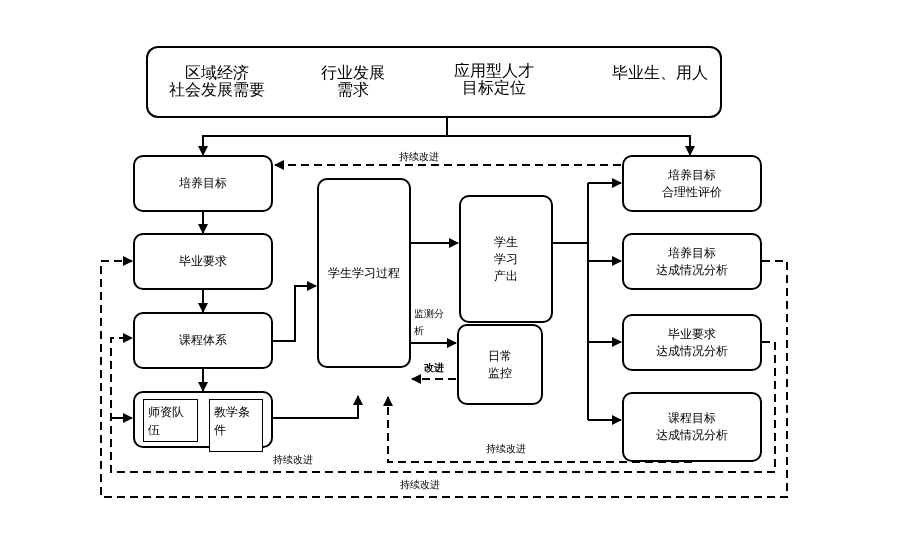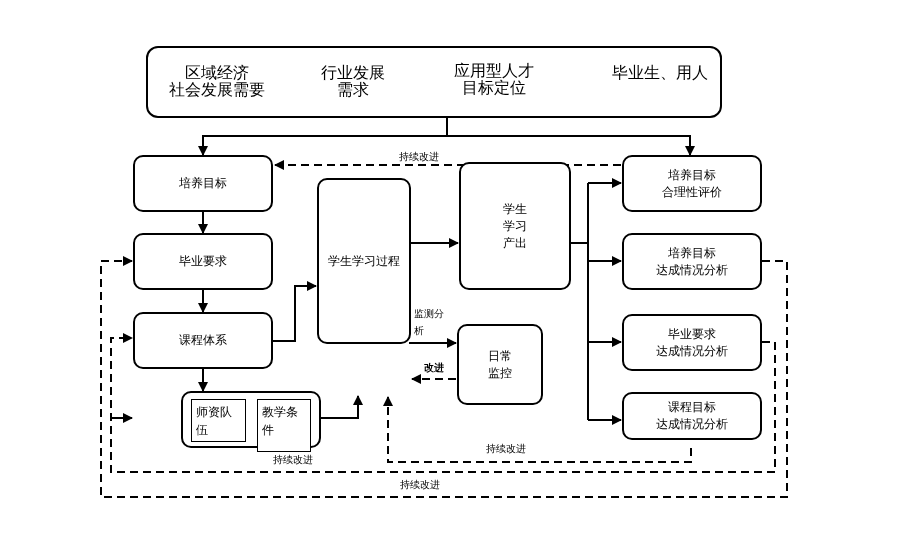--- a/index.html
+++ b/index.html
@@ -84,44 +84,44 @@
 
 <div class="box" style="left:133px;top:155px;width:140px;height:57px;">
   <span>培养目标</span>
 </div>
 <div class="box" style="left:133px;top:233px;width:140px;height:57px;">
   <span>毕业要求</span>
 </div>
 <div class="box" style="left:133px;top:312px;width:140px;height:57px;text-align:center;">
   <span>课程体系</span>
 </div>
-<div class="box" style="left:133px;top:391px;width:140px;height:57px;display:block;margin-left:48px;">
+<div class="box" style="left:133px;top:391px;width:140px;height:57px;display:block;">
   <div class="inner multi" style="left:8px;top:6px;width:55px;height:43px;">师资队
 伍</div>
   <div class="inner multi" style="left:74px;top:6px;width:54px;height:53px;">教学条
 件</div>
 </div>
 
-<div class="box" style="left:317px;top:178px;width:94px;height:166px;">
+<div class="box" style="left:317px;top:178px;width:94px;height:190px;">
   <span>学生学习过程</span>
 </div>
-<div class="box multi" style="left:459px;top:162px;width:112px;height:128px;">学生
+<div class="box multi" style="left:459px;top:195px;width:94px;height:128px;">学生
 学习
 产出</div>
 <div class="box multi" style="left:457px;top:324px;width:86px;height:81px;">日常
 监控</div>
 <div class="lbl multi" style="left:414px;top:305px;">监测分
 析</div>
 <div class="lbl" style="left:424px;top:359px;font-weight:bold;">改进</div>
 
 <div class="box multi" style="left:622px;top:155px;width:140px;height:57px;">培养目标
 合理性评价</div>
 <div class="box multi" style="left:622px;top:233px;width:140px;height:57px;">培养目标
 达成情况分析</div>
 <div class="box multi" style="left:622px;top:314px;width:140px;height:57px;">毕业要求
 达成情况分析</div>
-<div class="box multi" style="left:622px;top:392px;width:140px;height:48px;">课程目标
+<div class="box multi" style="left:622px;top:392px;width:140px;height:70px;">课程目标
 达成情况分析</div>
 
 <div class="lbl" style="left:399px;top:148px;">持续改进</div>
 <div class="lbl" style="left:486px;top:440px;">持续改进</div>
 <div class="lbl" style="left:273px;top:451px;">持续改进</div>
 <div class="lbl" style="left:400px;top:476px;">持续改进</div>
 
 </body></html>

